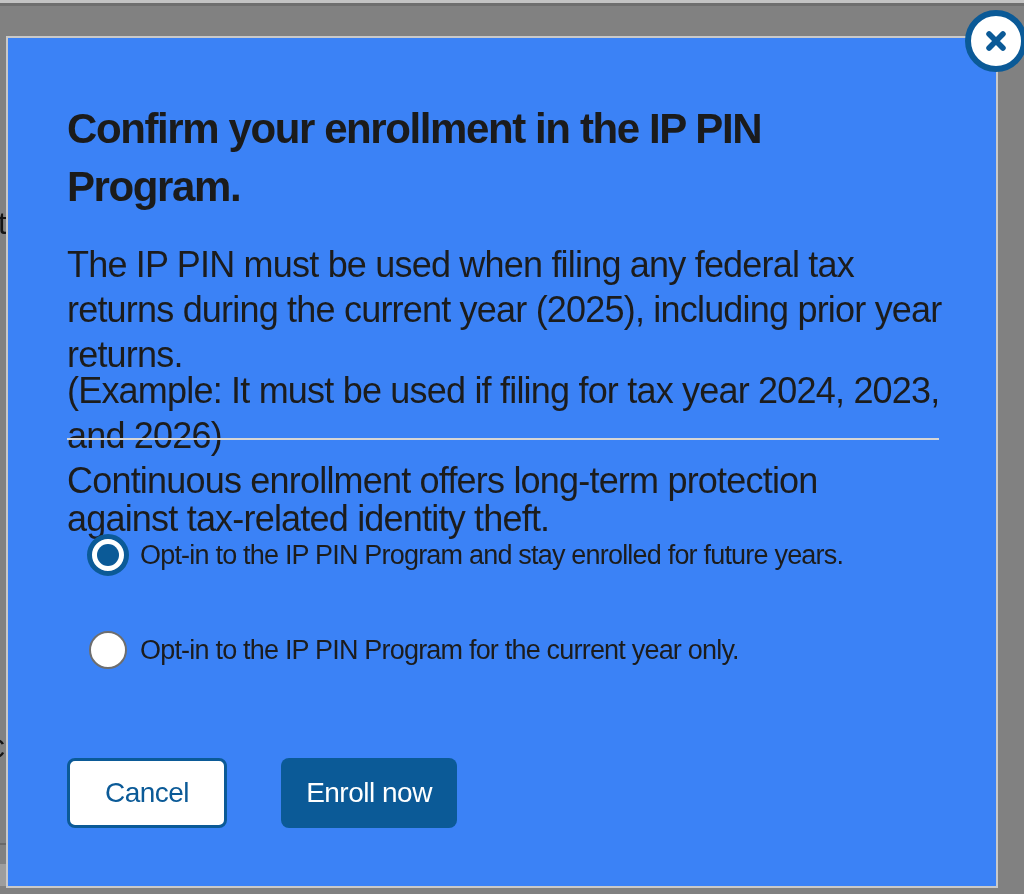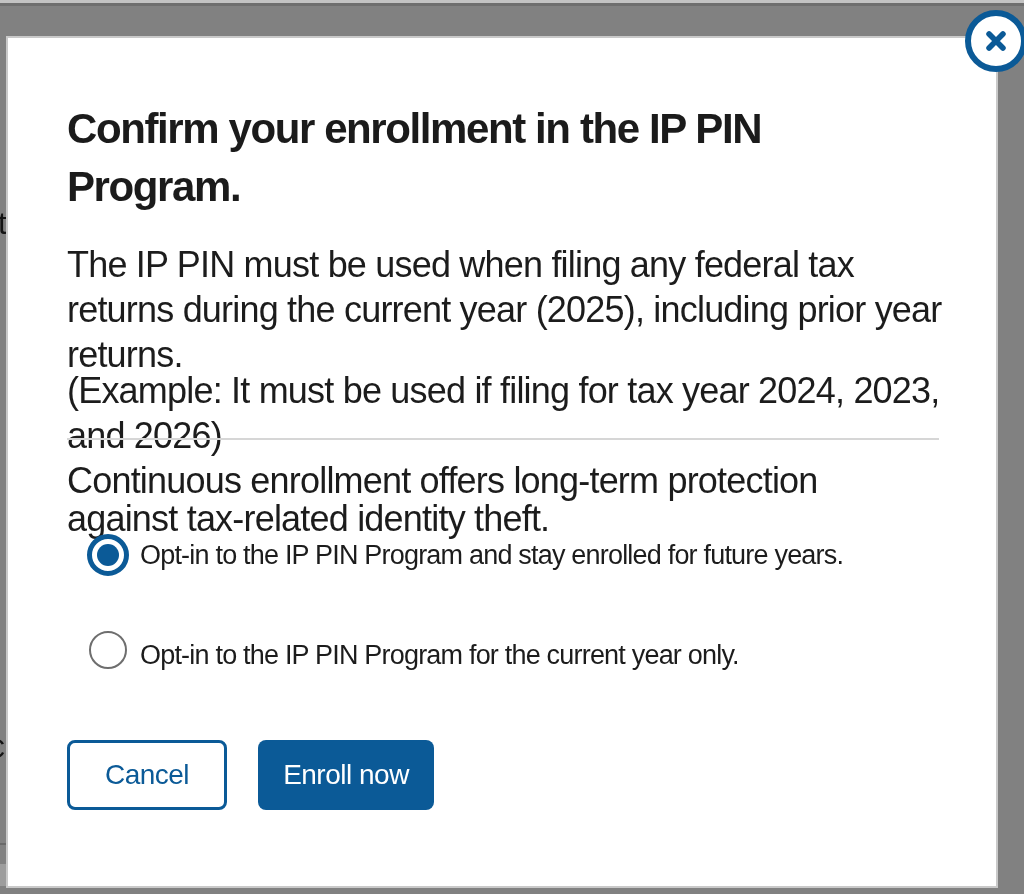--- a/index.html
+++ b/index.html
@@ -19,21 +19,21 @@
   .frag-t span { display: inline-block; margin-left: -2px; }
   .frag-c { left: 0; top: 733px; width: 7px; height: 30px; font-size: 28px; }
   .frag-c span { display: inline-block; margin-left: -15px; }
   .edge-line { position: absolute; left: 0; top: 843px; width: 8px; height: 2px; background: #696969; }
   .edge-band { position: absolute; left: 0; top: 864px; width: 8px; height: 22px; background: #9d9d9d; }
 
   
   .modal {
     position: absolute; left: 8px; top: 38px;
     width: 988px; height: 848px;
-    background: #ffffff;
+    background: #3b82f6;
     box-shadow: 0 0 0 2px #c9c9c9;
   }
 
   .modal-title {
     position: absolute; left: 59px; top: 62px;
     width: 840px;
     font-size: 42px; font-weight: 700; line-height: 58px;
     letter-spacing: -1.4px;
     color: #1b1b1b;
   }
@@ -53,42 +53,42 @@
   .para-continuous { top: 424px; width: 840px; line-height: 38px; }
 
   
   .radio-row {
     position: absolute; left: 79px;
     display: flex; align-items: center;
     height: 42px; white-space: nowrap;
     cursor: pointer;
   }
   .radio-row-1 { top: 496px; }
-  .radio-row-2 { top: 591px; align-items: flex-end; }
+  .radio-row-2 { top: 591px; }
   .radio-circle {
     flex: 0 0 auto;
     width: 38px; height: 38px; border-radius: 50%;
     border: 2px solid #6e6e6e;
     background: #ffffff;
     margin: 2px;
     display: flex; align-items: center; justify-content: center;
   }
   .radio-row.selected .radio-circle {
     width: 42px; height: 42px; margin: 0;
     border: 5px solid #0b5a97;
   }
   .radio-dot { display: none; width: 22px; height: 22px; border-radius: 50%; background: #0b5a97; }
   .radio-row.selected .radio-dot { display: block; }
   .radio-label {
     margin-left: 11px;
     font-size: 27px; letter-spacing: -0.8px; color: #1c1c1c;
   }
 
   
-  .btn-row { position: absolute; left: 59px; top: 702px; display: flex; }
+  .btn-row { position: absolute; left: 59px; top: 720px; display: flex; gap: 23px; }
   .btn {
     height: 70px;
     display: flex; align-items: center; justify-content: center;
     font-size: 28px; letter-spacing: -0.5px;
     border-radius: 8px; cursor: pointer;
     font-family: "Liberation Sans", "DejaVu Sans", sans-serif;
   }
   .btn-cancel {
     width: 160px;
     background: #ffffff;

